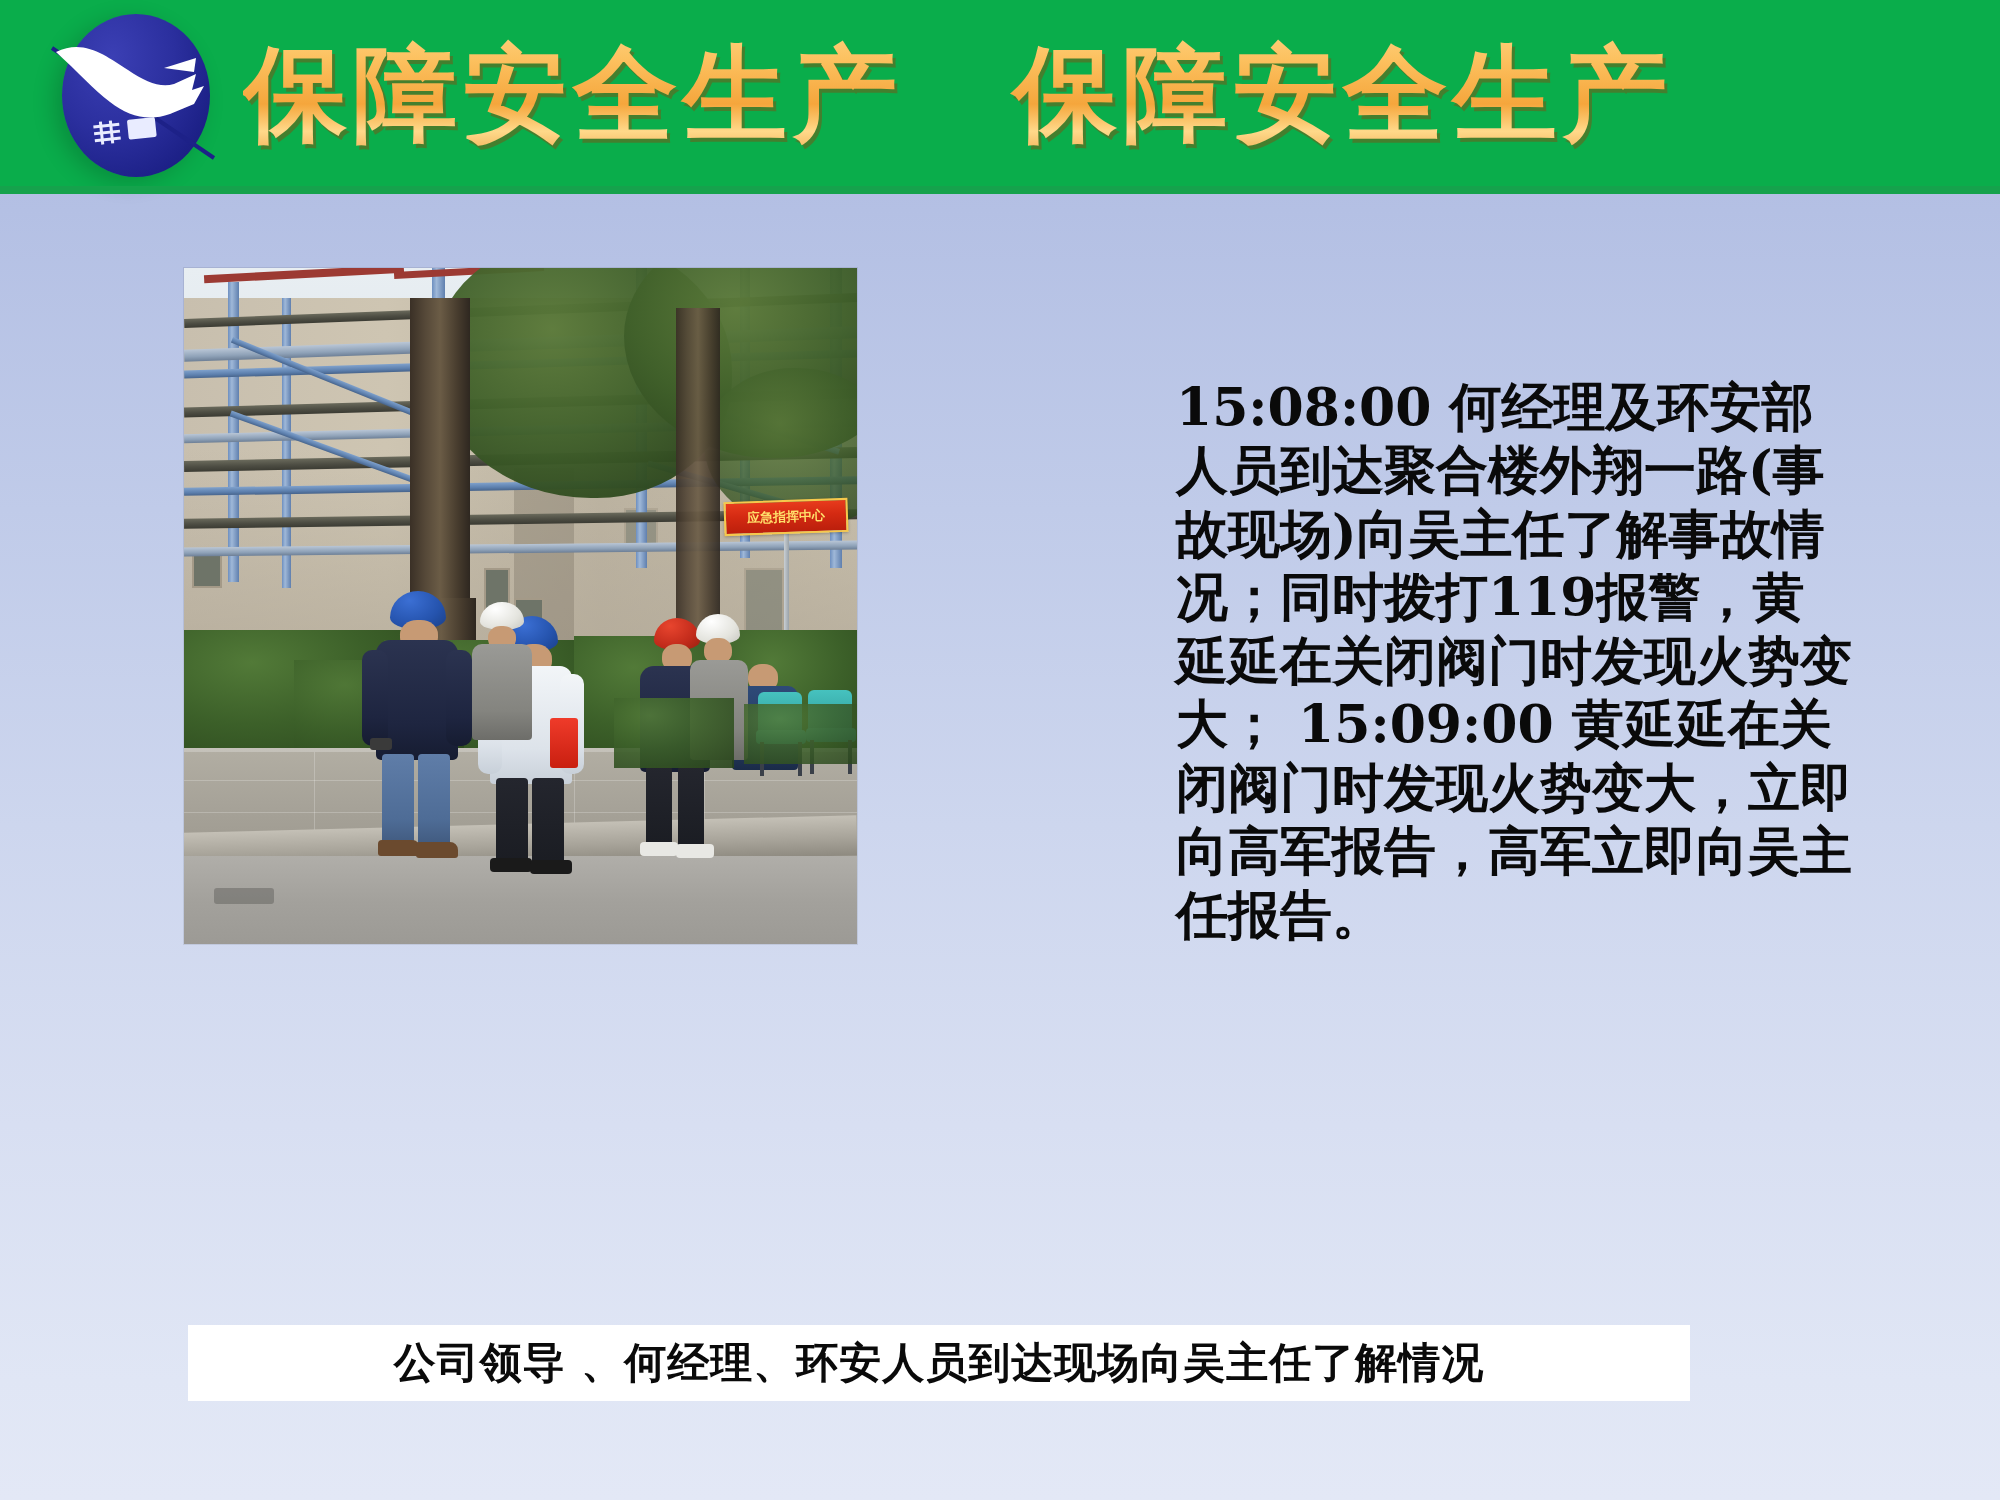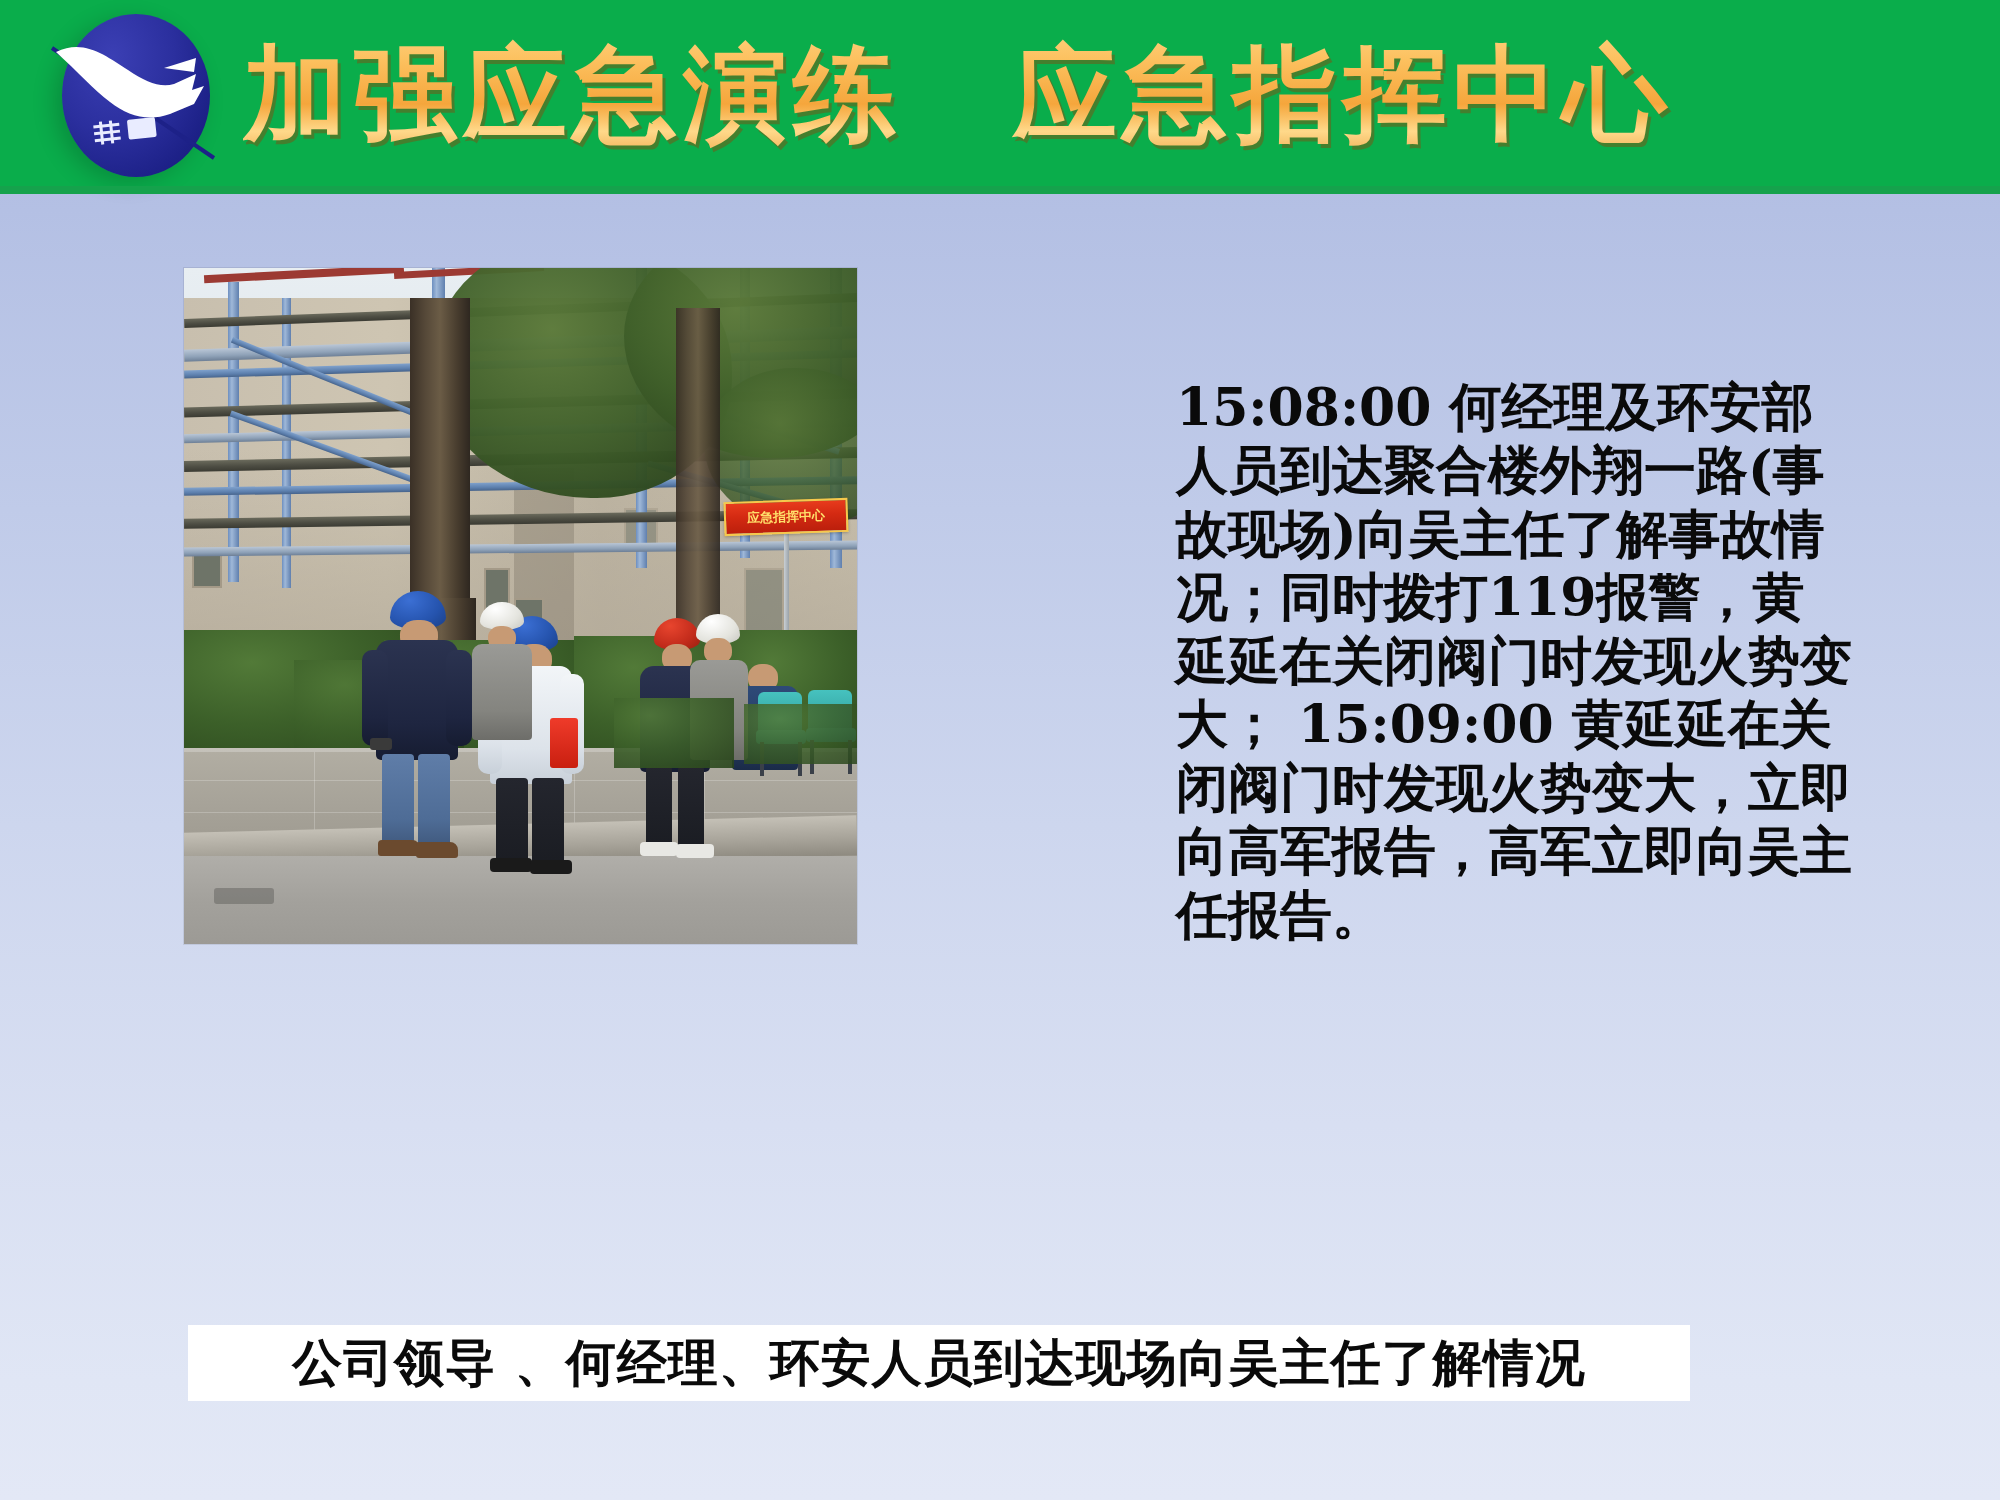--- a/index.html
+++ b/index.html
@@ -215,21 +215,21 @@
     width: 1502px;
     height: 76px;
     background: #ffffff;
     display: flex;
     align-items: center;
     justify-content: center;
   }
   .caption-text {
     font-family: "DejaVu Serif", "Liberation Serif", serif;
     font-weight: 700;
-    font-size: 50px;
+    font-size: 42px;
     color: #0a0a0a;
     letter-spacing: 1px;
     white-space: nowrap;
   }
 </style>
 </head>
 <body>
 
 <div id="slide">
 
@@ -245,21 +245,21 @@
         <g fill="#e9ecff">
           <rect x="2" y="6" width="26" height="3"></rect>
           <rect x="2" y="13" width="26" height="3"></rect>
           <rect x="2" y="20" width="26" height="3"></rect>
           <rect x="8" y="3" width="3" height="23"></rect>
           <rect x="18" y="3" width="3" height="23"></rect>
           <rect x="36" y="4" width="28" height="20" rx="2"></rect>
         </g>
       </svg>
     </div>
-    <div class="banner-title">加强应急演练　应急指挥中心</div>
+    <div class="banner-title">保障安全生产　保障安全生产</div>
     <div class="banner-strip-bottom"></div>
   </div>
 
 
   <div class="photo-frame">
 
     <div class="ph ph-sky"></div>
     <div class="ph ph-wall"></div>
     <div class="ph ph-wall2"></div>
     <div class="ph ph-wall-dark"></div>

